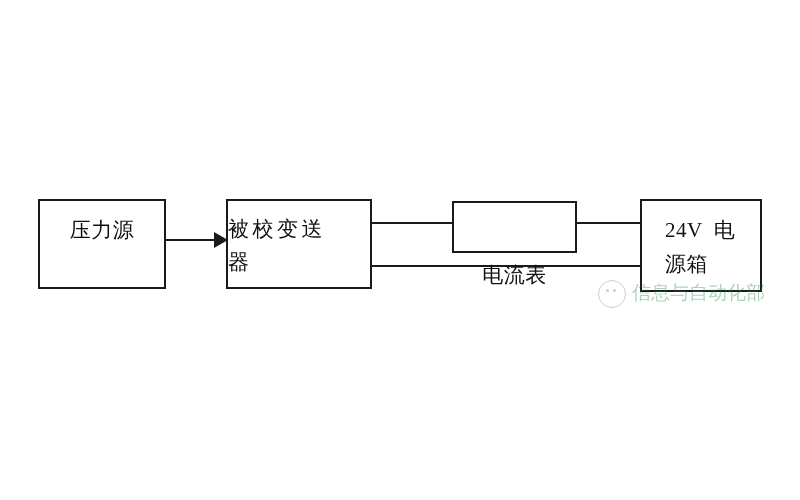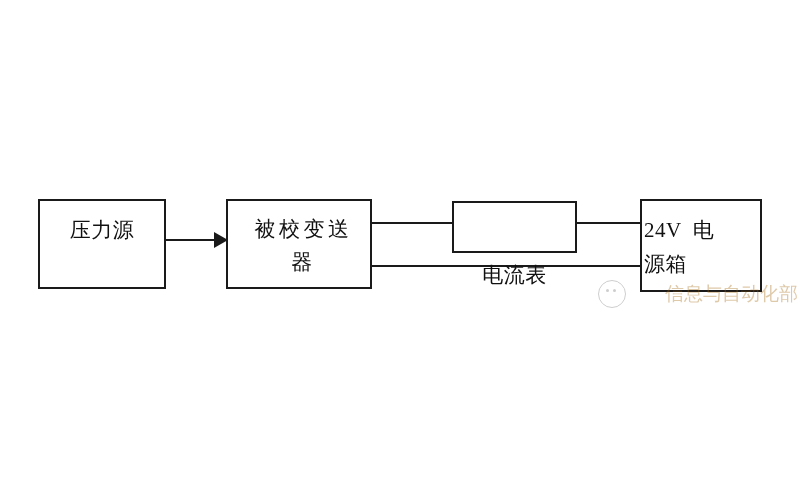--- a/index.html
+++ b/index.html
@@ -37,34 +37,33 @@
     letter-spacing: 0.5px;
   }
 
   
   #block-pressure-source { left: 38px;  top: 199px; width: 128px; height: 90px; }
   #block-pressure-source .block-label { top: 14px; }
 
   #block-transmitter     { left: 226px; top: 199px; width: 146px; height: 90px; }
   #block-transmitter .block-label {
     top: 12px;
-    text-align: center;
-    padding-left: 9px;
+    text-align: left;
     letter-spacing: 3.5px;
     line-height: 33px;
   }
 
   #block-ammeter         { left: 452px; top: 201px; width: 125px; height: 52px; }
   #block-ammeter .block-label { top: 10px; margin-top: 47px; }
 
   #block-power-box       { left: 640px; top: 199px; width: 122px; height: 93px; }
   #block-power-box .block-label {
     top: 12px;
     text-align: left;
-    padding-left: 2px;
+    padding-left: 23px;
     line-height: 34px;
     letter-spacing: 0.5px;
   }
 
   
   .wire-h {
     position: absolute;
     height: 0;
     border-top: 2px solid #1a1a1a;
     z-index: 1;
@@ -113,24 +112,23 @@
     content: "";
     position: absolute;
     background: #6f6f6f;
     border-radius: 50%;
   }
   #watermark-logo::before { width: 3px; height: 3px; left: 7px;  top: 8px; }
   #watermark-logo::after  { width: 3px; height: 3px; left: 14px; top: 8px; }
   #watermark-text {
     font-size: 19px;
     line-height: 22px;
-    color: #a16207;
-    font-family: Liberation Sans, sans-serif;
+    color: #15803d;
+    font-family: Liberation Mono, monospace;
     white-space: nowrap;
-    margin-left: 33px;
   }
 </style>
 </head>
 <body>
 
 <div id="canvas">
 
   <div class="block" id="block-pressure-source">
     <div class="block-label">压力源</div>
   </div>

